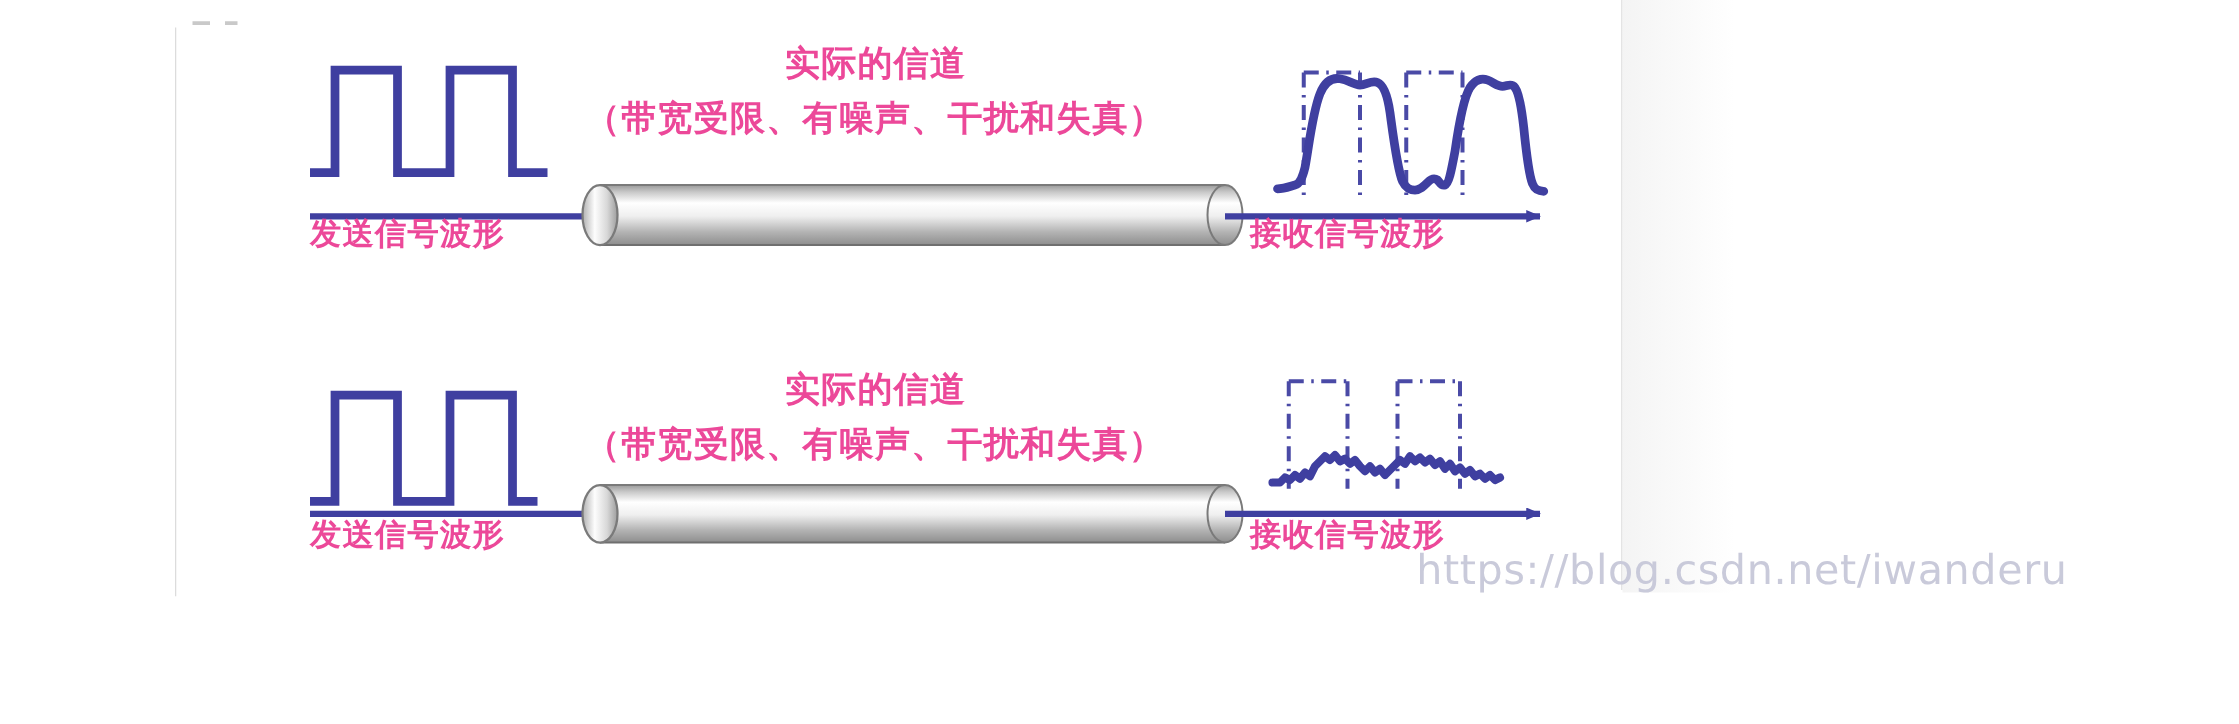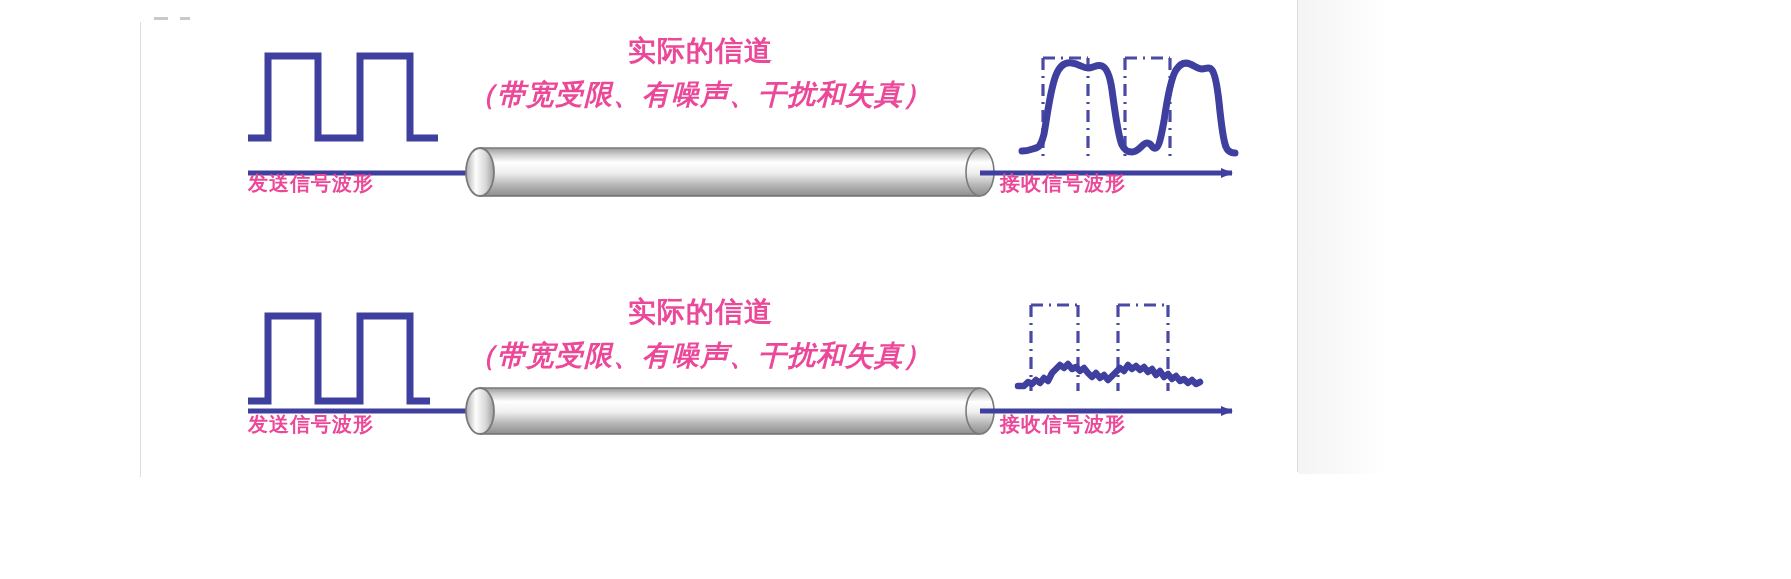--- a/index.html
+++ b/index.html
@@ -40,23 +40,23 @@
 
   
   .lbl{
     position:absolute;
     color:#ec4899;
     font-family:"DejaVu Sans","Liberation Sans",sans-serif;
     font-weight:700;
     white-space:nowrap;
     letter-spacing:1px;
   }
-  .lbl-side{font-size:20px;}
+  .lbl-side{font-size:25px;}
   .chan-title{font-size:28px;}
-  .chan-sub{font-size:28px;font-style:italic;}
+  .chan-sub{font-size:28px;}
 </style>
 </head>
 <body>
 
 <div id="stage">
 
   <div class="page-rule left-rule"></div>
   <div class="page-rule right-rule"></div>
   <div class="right-shade"></div>
   <div class="corner-dashes">
@@ -202,14 +202,15 @@
 
     <div class="lbl lbl-side" style="left:248px;top:128px;">发送信号波形</div>
 
     <div class="lbl chan-title" style="left:628px;top:10px;">实际的信道</div>
 
     <div class="lbl chan-sub" style="left:468px;top:54px;">（带宽受限、有噪声、干扰和失真）</div>
 
     <div class="lbl lbl-side" style="left:1000px;top:128px;">接收信号波形</div>
   </div>
 
+  <div class="watermark">https://blog.csdn.net/iwanderu</div>
 
 </div>
 
 </body></html>

